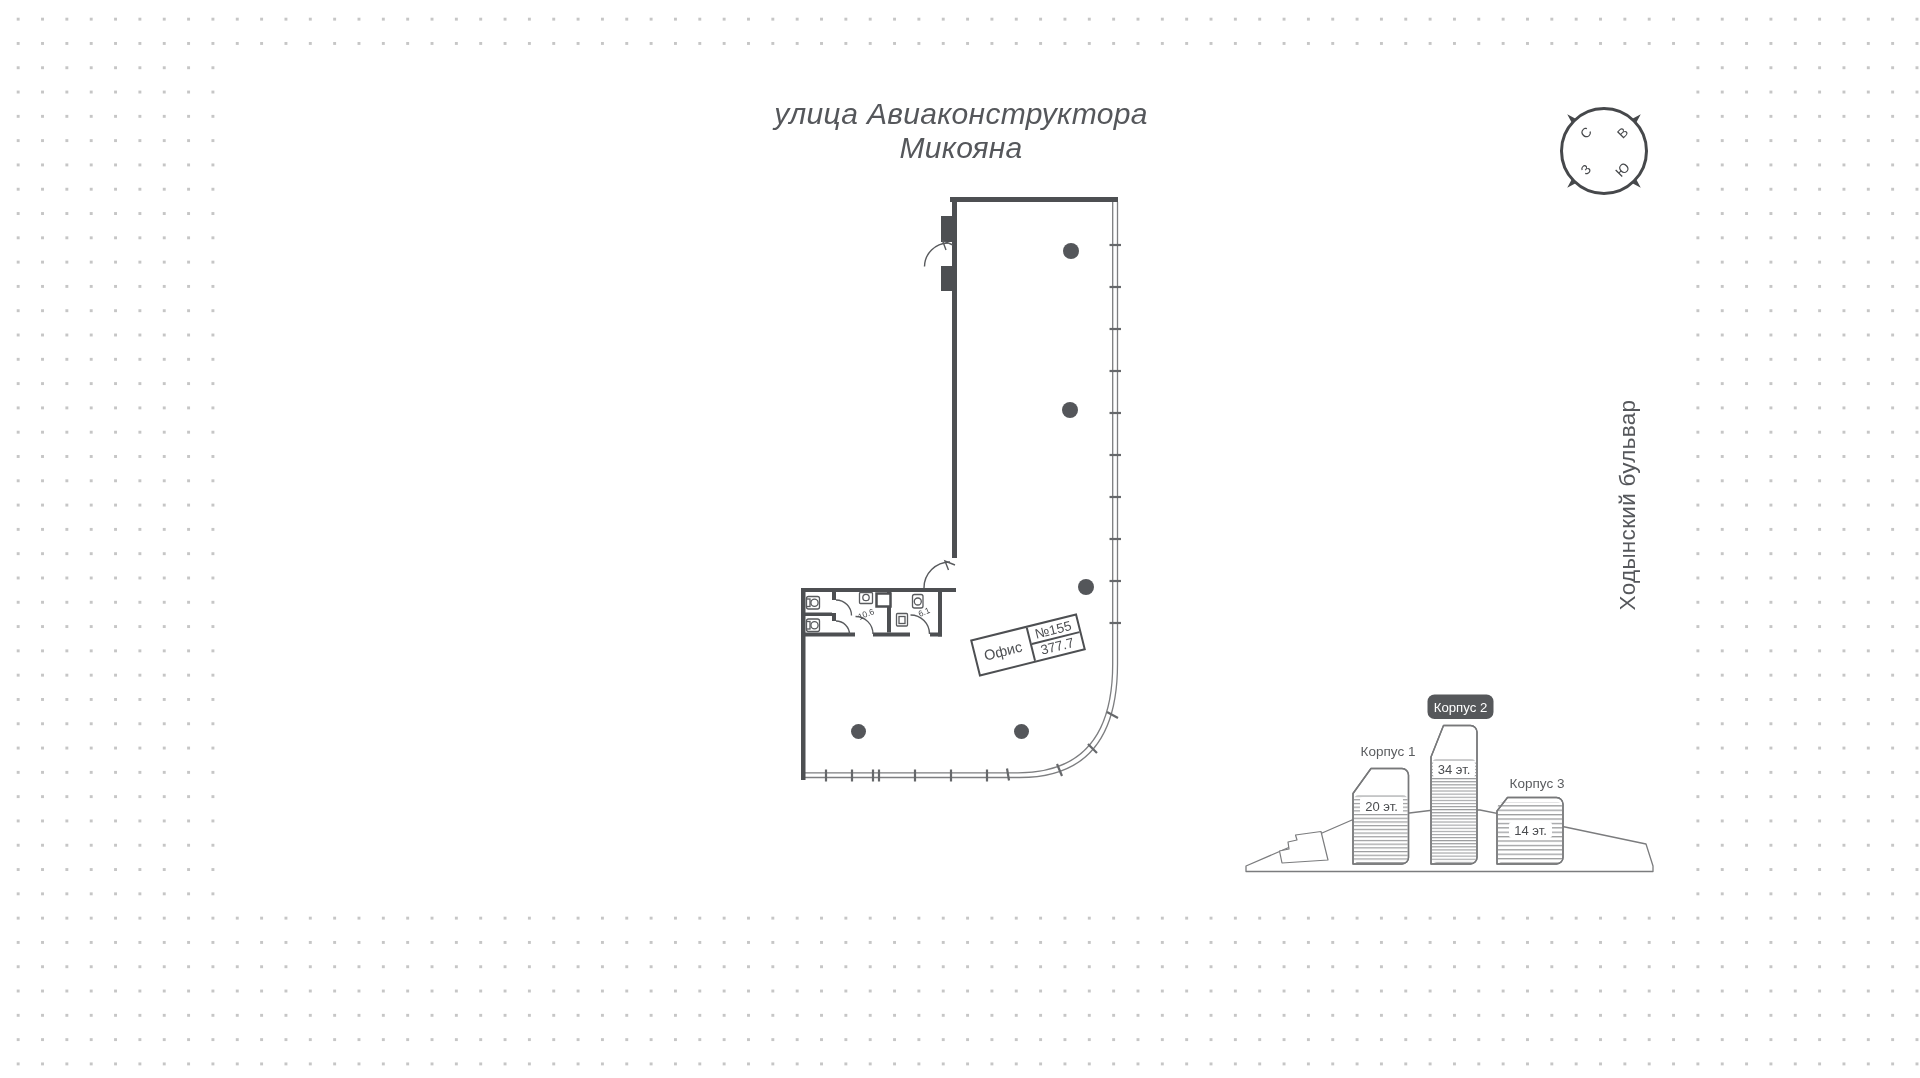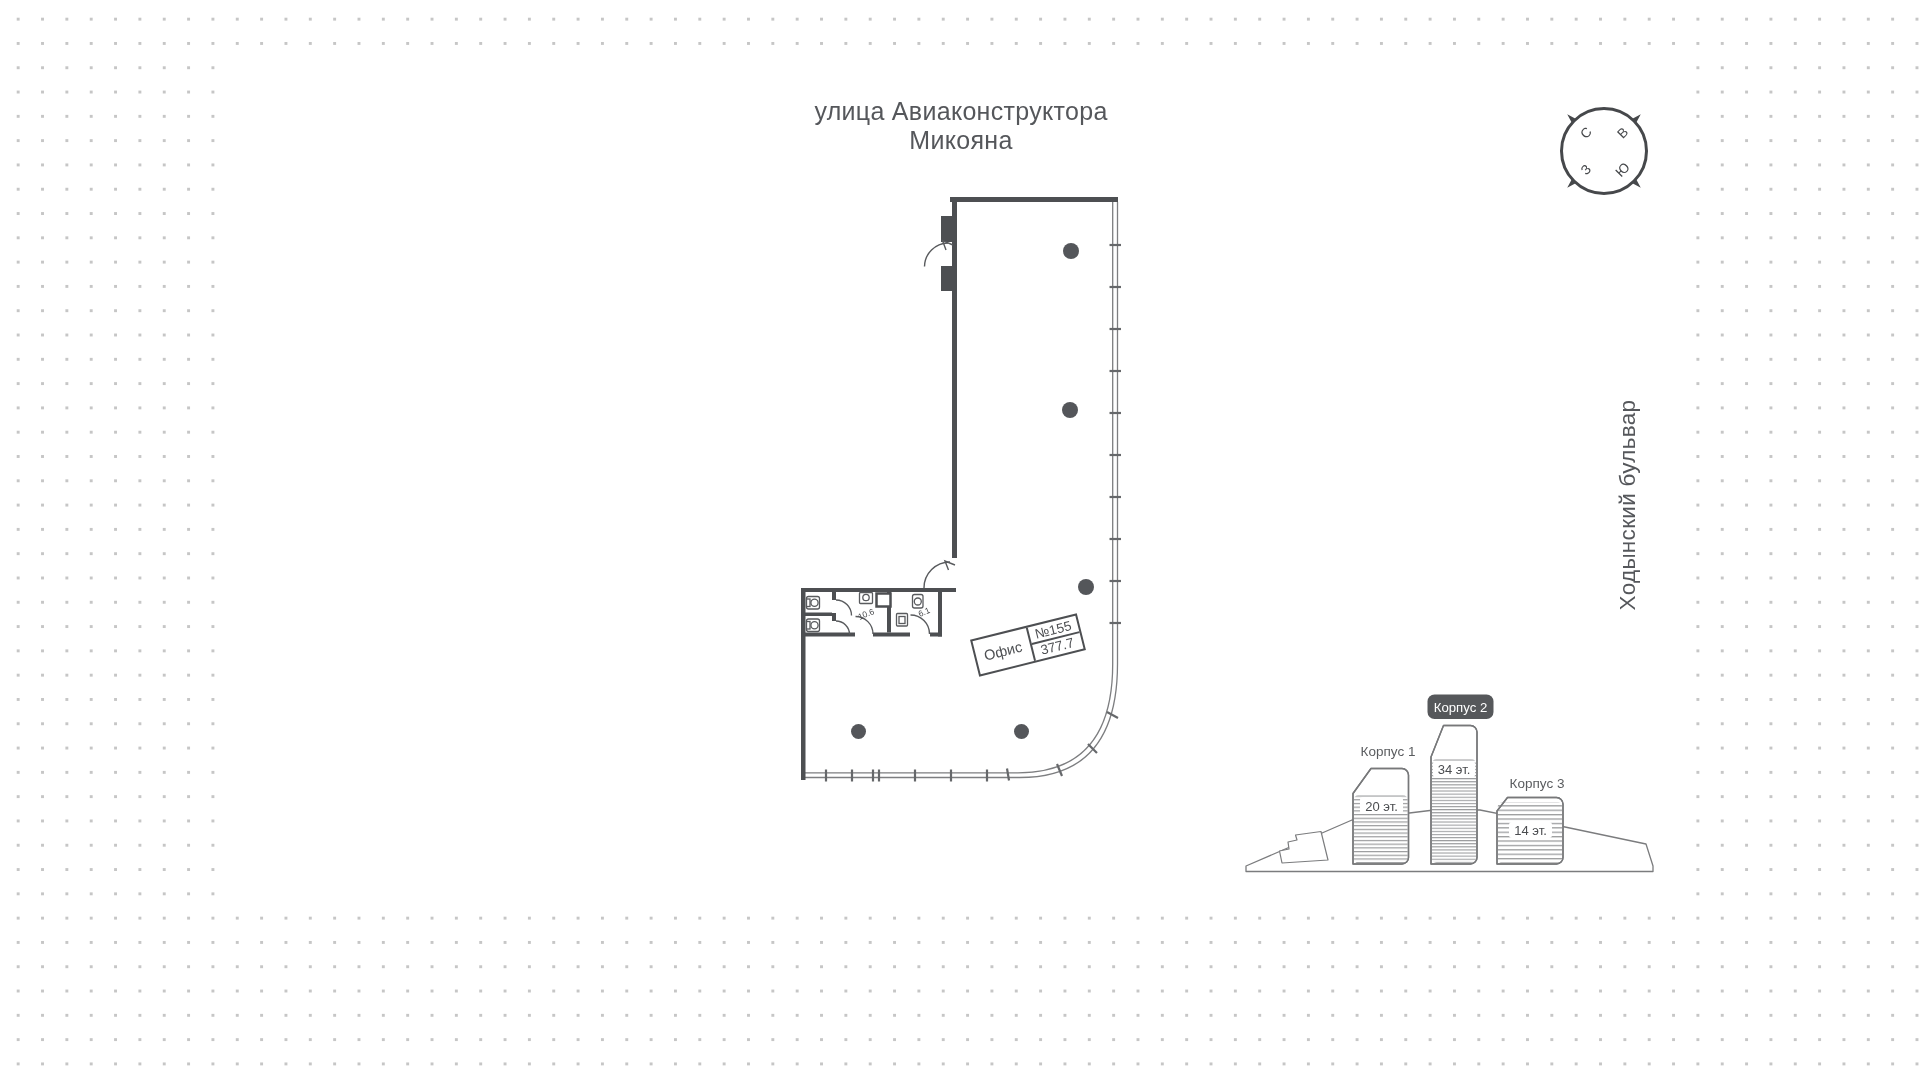--- a/index.html
+++ b/index.html
@@ -12,21 +12,21 @@
     font-family:"Liberation Sans",sans-serif;
     color:#55575b;
   }
   .content-panel{
     position:absolute;left:229px;top:65px;width:1463px;height:842px;
     background:#ffffff;
   }
   .abs{position:absolute;}
   .street-top{
     left:771px;top:97px;width:380px;text-align:center;
-    font-size:25px;font-weight:300;letter-spacing:.3px;color:#55575b;
+    font-size:30px;font-weight:300;letter-spacing:.3px;color:#55575b;font-style:italic;
   }
   .street-right{
     left:1518px;top:492px;width:220px;height:26px;text-align:center;
     font-size:22.5px;font-weight:300;letter-spacing:.3px;color:#55575b;
     transform:rotate(-90deg);transform-origin:center;
   }
   .office-label{
     left:973px;top:626px;
     transform:rotate(-14deg);transform-origin:center;
     border:2px solid #4d4f52;background:#fff;

